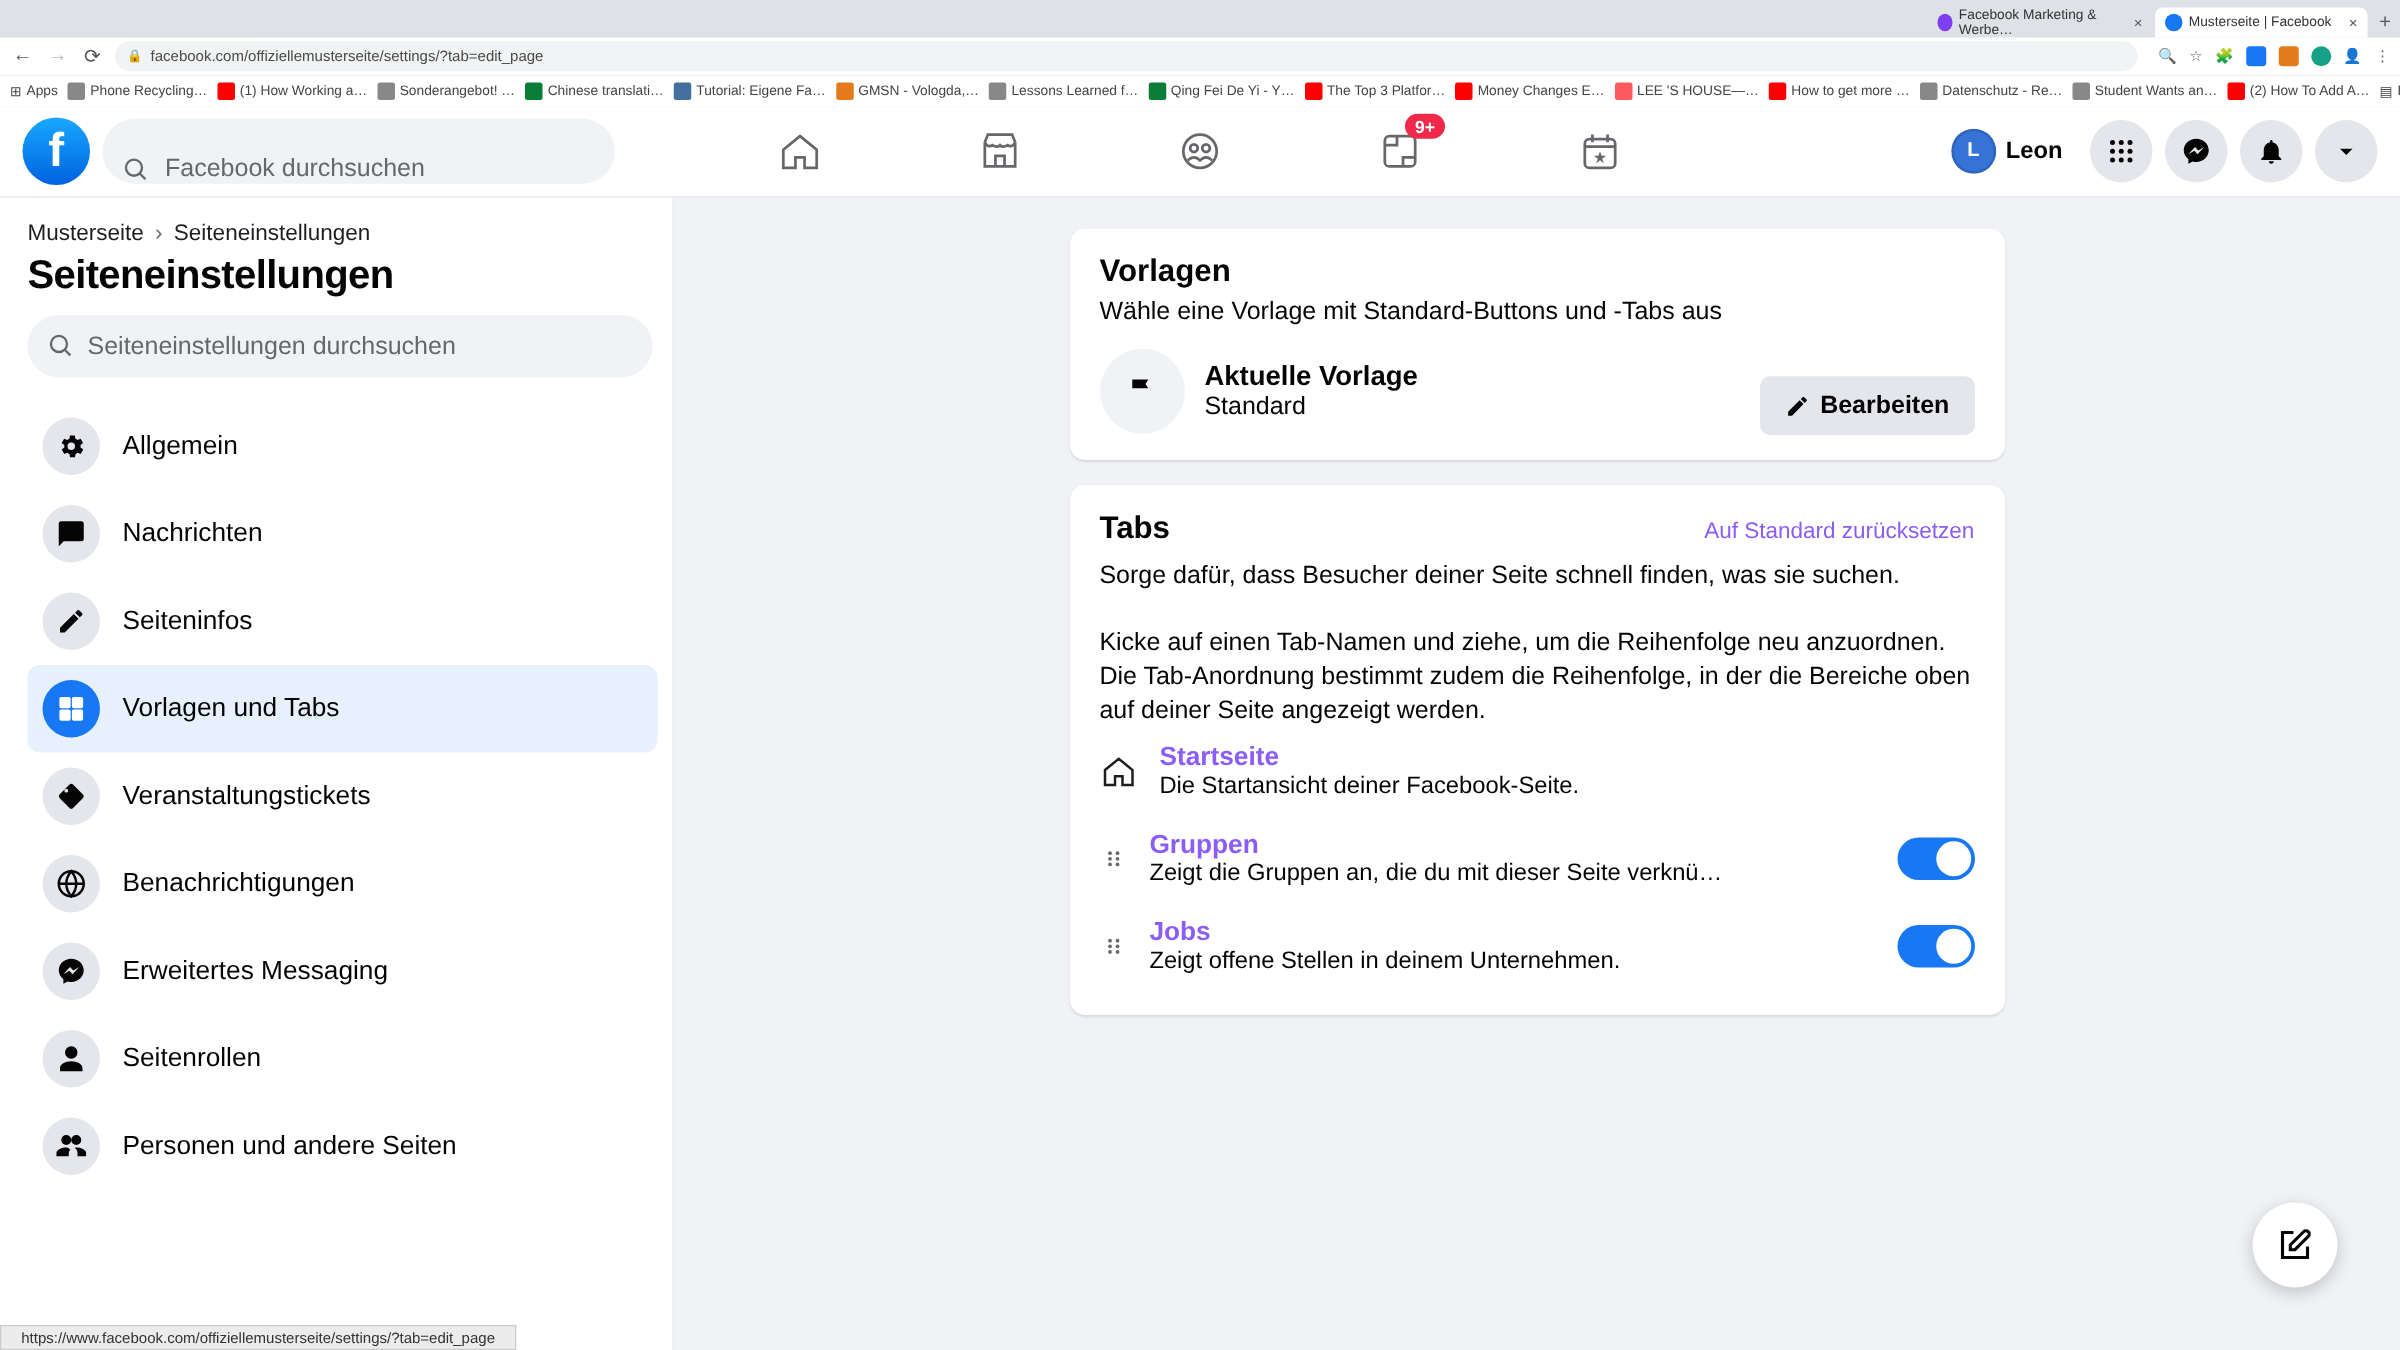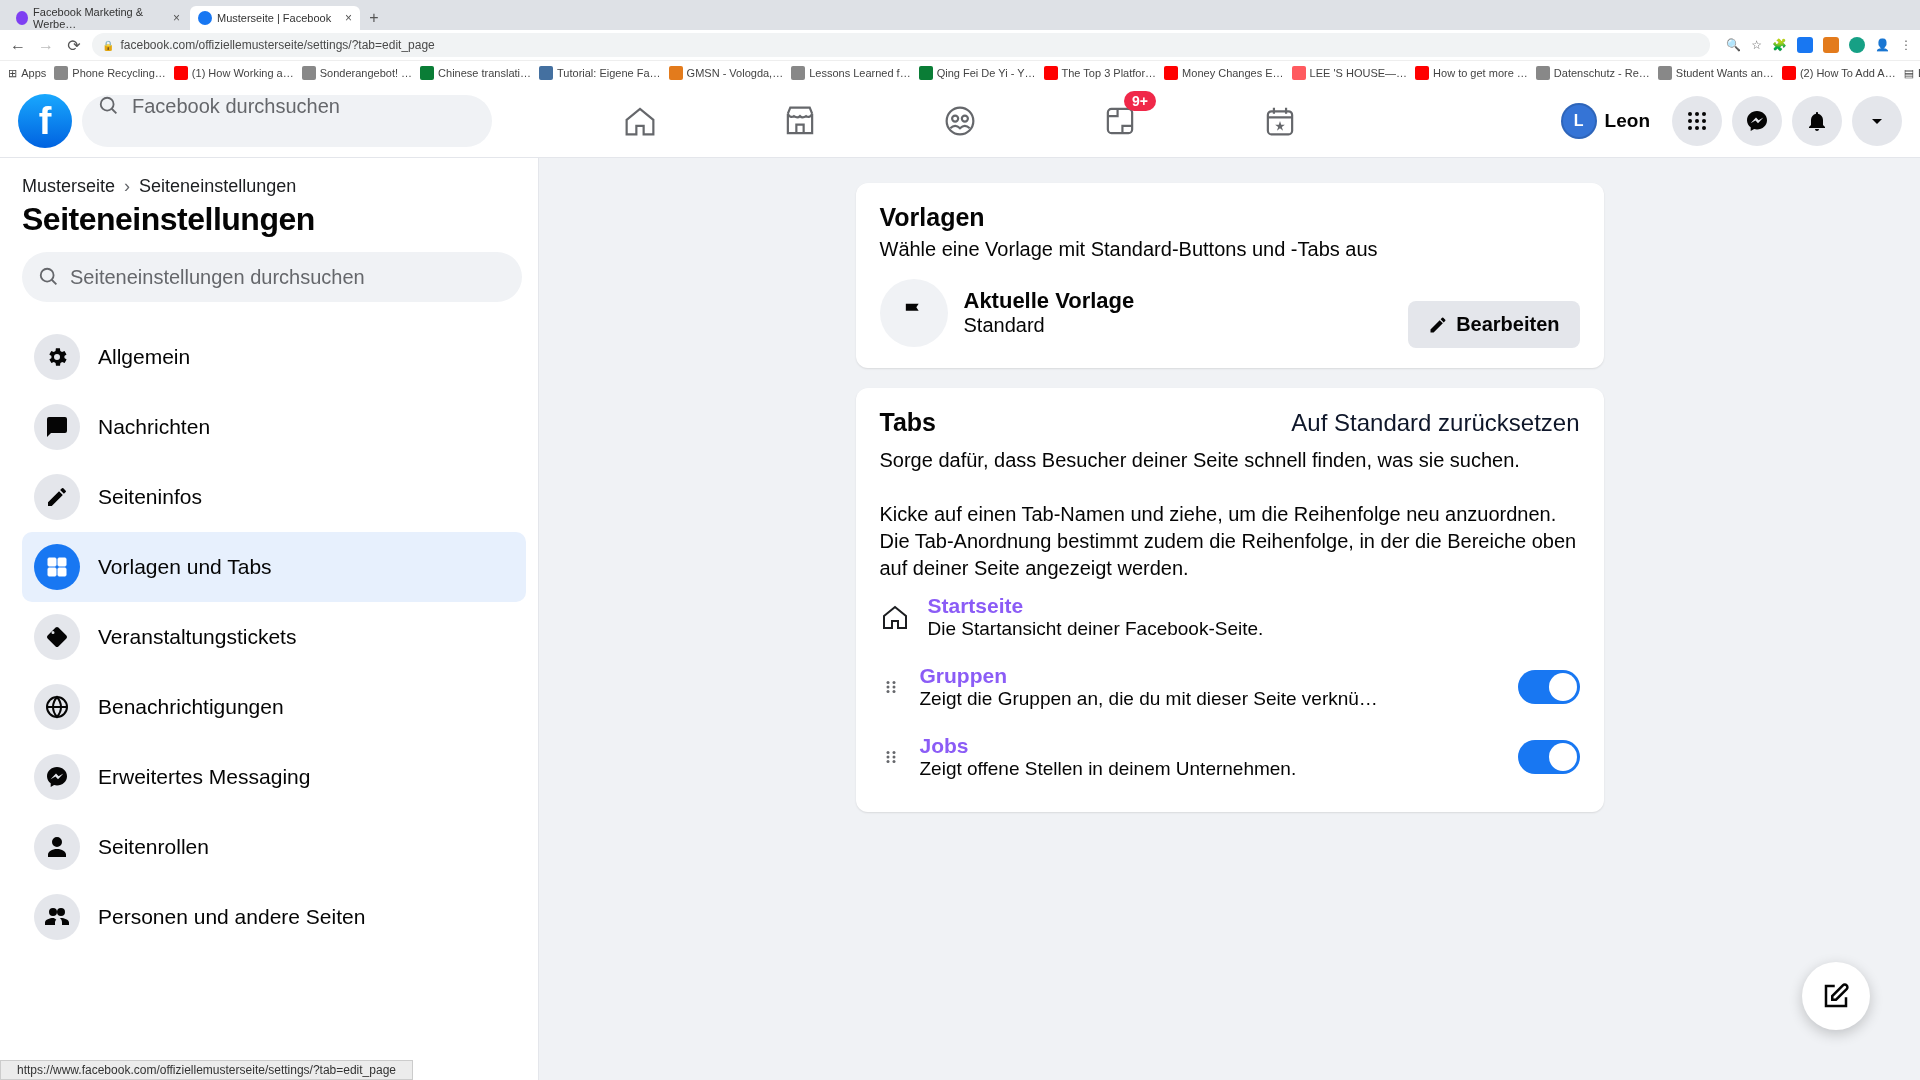--- a/index.html
+++ b/index.html
@@ -1,41 +1,41 @@
 <!DOCTYPE html>
 <html><head>
 <meta charset="utf-8">
 <style>
 * { margin: 0; padding: 0; box-sizing: border-box; font-family: Helvetica, Arial, sans-serif; }
 body { background: #f0f2f5; width: 1920px; height: 1080px; overflow: hidden; position: relative; }
 
 
 .browser-chrome { background: #dee1e6; height: 85px; border-bottom: 1px solid #c9c9c9; }
-.tab-strip { height: 30px; display: flex; align-items: flex-end; padding-left: 8px; padding-top: 6px; background: #dee1e6; }
+.tab-strip { height: 30px; display: flex; align-items: flex-end; padding-left: 8px; padding-top: 6px; background: #dee1e6; justify-content: flex-end; }
 .tab { height: 24px; padding: 3px 8px; background: #fff; border-radius: 6px 6px 0 0; margin-right: 2px; display: flex; align-items: center; font-size: 11px; color: #333; min-width: 170px; max-width: 180px; gap: 5px; }
 .tab.inactive { background: transparent; }
 .tab-favicon { width: 14px; height: 14px; border-radius: 50%; }
 .tab-close { margin-left: auto; font-size: 12px; color: #555; }
 .new-tab { width: 24px; height: 24px; display: flex; align-items: center; justify-content: center; color: #555; }
 .addr-bar { height: 30px; background: #fff; display: flex; align-items: center; padding: 0 8px; gap: 8px; }
 .nav-btn { width: 20px; color: #555; text-align: center; }
 .nav-btn.off { color: #bbb; }
 .url-input { flex: 1; background: #f1f3f4; border-radius: 14px; height: 24px; padding: 0 10px; display: flex; align-items: center; font-size: 12px; color: #4a4a4a; gap: 6px; }
 .lock-icon { font-size: 10px; }
 .bookmark-bar { height: 25px; background: #fff; display: flex; align-items: center; padding: 0 8px; gap: 8px; font-size: 11px; color: #444; border-top: 1px solid #eee; }
 .bookmark-item { display: flex; align-items: center; gap: 4px; white-space: nowrap; }
 .bm-favicon { width: 14px; height: 14px; border-radius: 2px; }
 .addr-right { display: flex; gap: 10px; align-items: center; margin-left: 8px; }
 .addr-right span { color: #666; font-size: 12px; }
 .ext-icon { width: 16px; height: 16px; }
 
 
 .fb-header { height: 73px; background: #fff; display: flex; align-items: center; padding: 0 18px; border-bottom: 1px solid #e4e6eb; position: relative; }
 .fb-logo { width: 54px; height: 54px; background: linear-gradient(#19a8fe,#0062e0); border-radius: 50%; display: flex; align-items: center; justify-content: center; color: #fff; font-size: 38px; font-weight: 800; }
-.fb-search { margin-left: 10px; background: #f0f2f5; border-radius: 30px; height: 52px; width: 410px; display: flex; align-items: flex-start; padding: 0 16px; gap: 12px; color: #65676b; font-size: 20px; }
+.fb-search { margin-left: 10px; background: #f0f2f5; border-radius: 30px; height: 52px; width: 410px; display: flex; align-items: flex-end; padding: 0 16px; gap: 12px; color: #65676b; font-size: 20px; }
 .fb-nav { position: absolute; left: 50%; transform: translateX(-50%); display: flex; gap: 120px; }
 .fb-nav-item { width: 40px; height: 40px; display: flex; align-items: center; justify-content: center; position: relative; }
 .fb-nav-item svg { width: 34px; height: 34px; }
 .nav-badge { position: absolute; top: -10px; right: -16px; background: #f02849; color: #fff; border-radius: 14px; font-size: 14px; font-weight: 700; padding: 2px 8px; }
 .fb-right { margin-left: auto; display: flex; align-items: center; gap: 10px; }
 .fb-profile { display: flex; align-items: center; gap: 8px; padding: 4px 12px 4px 4px; border-radius: 24px; }
 .avatar { width: 36px; height: 36px; border-radius: 50%; background: #3574d6; border: 2px solid #0a0a0a22; display:flex;align-items:center;justify-content:center;color:#fff;font-weight:600;}
 .profile-name { font-size: 19px; font-weight: 600; color: #050505; }
 .fb-icon-btn { width: 50px; height: 50px; border-radius: 50%; background: #e4e6eb; display: flex; align-items: center; justify-content: center; }
 .fb-icon-btn svg { width: 24px; height: 24px; }
@@ -59,21 +59,21 @@
 .card { background: #fff; border-radius: 12px; box-shadow: 0 1px 2px rgba(0,0,0,0.1); width: 748px; margin: 0 auto 20px auto; padding: 20px 24px; }
 .card h2 { font-size: 25px; font-weight: 800; color: #050505; margin-bottom: 4px; }
 .card .sub { font-size: 20px; color: #050505; line-height: 1.35; }
 .template-row { display: flex; align-items: center; margin-top: 14px; gap: 16px; }
 .tpl-icon { width: 68px; height: 68px; border-radius: 50%; background: #f0f2f5; display: flex; align-items: center; justify-content: center; }
 .tpl-info .t1 { font-size: 22px; font-weight: 600; color: #050505; }
 .tpl-info .t2 { font-size: 20px; color: #050505; }
 .edit-btn { margin-left: auto; background: #e4e6eb; border-radius: 8px; padding: 12px 20px; font-size: 20px; font-weight: 600; color: #050505; display: flex; align-items: center; gap: 8px; cursor:pointer;margin-top:24px;}
 
 .tabs-card-head { display: flex; align-items: baseline; }
-.reset-link { margin-left: auto; color: #0f172a; font-size: 24px; font-weight: 500; cursor:pointer;}
+.reset-link { margin-left: auto; color: #8b5cf6; font-size: 18px; font-weight: 500; cursor:pointer;}
 .tabs-desc { font-size: 20px; color: #050505; line-height: 1.35; margin-top: 6px; }
 .tab-row { display: flex; align-items: center; gap: 18px; padding: 12px 0; }
 .drag-handle { width: 22px; color: #65676b; display:flex;align-items:center;justify-content:center;}
 .drag-handle svg { width: 18px; height: 18px; }
 .tab-icon { width: 30px; color: #1c1e21; display:flex;align-items:center;justify-content:center; }
 .tab-info { flex: 1; min-width: 0; }
 .tab-info .tn { font-size: 21px; font-weight: 600; color: #8b5cf6; }
 .tab-info .td { font-size: 19px; color: #050505; white-space: nowrap; overflow: hidden; text-overflow: ellipsis; }
 .toggle { width: 62px; height: 34px; border-radius: 20px; background: #1877f2; position: relative; cursor:pointer;}
 .toggle::after { content: ''; position: absolute; right: 3px; top: 3px; width: 28px; height: 28px; background: #fff; border-radius: 50%; }

